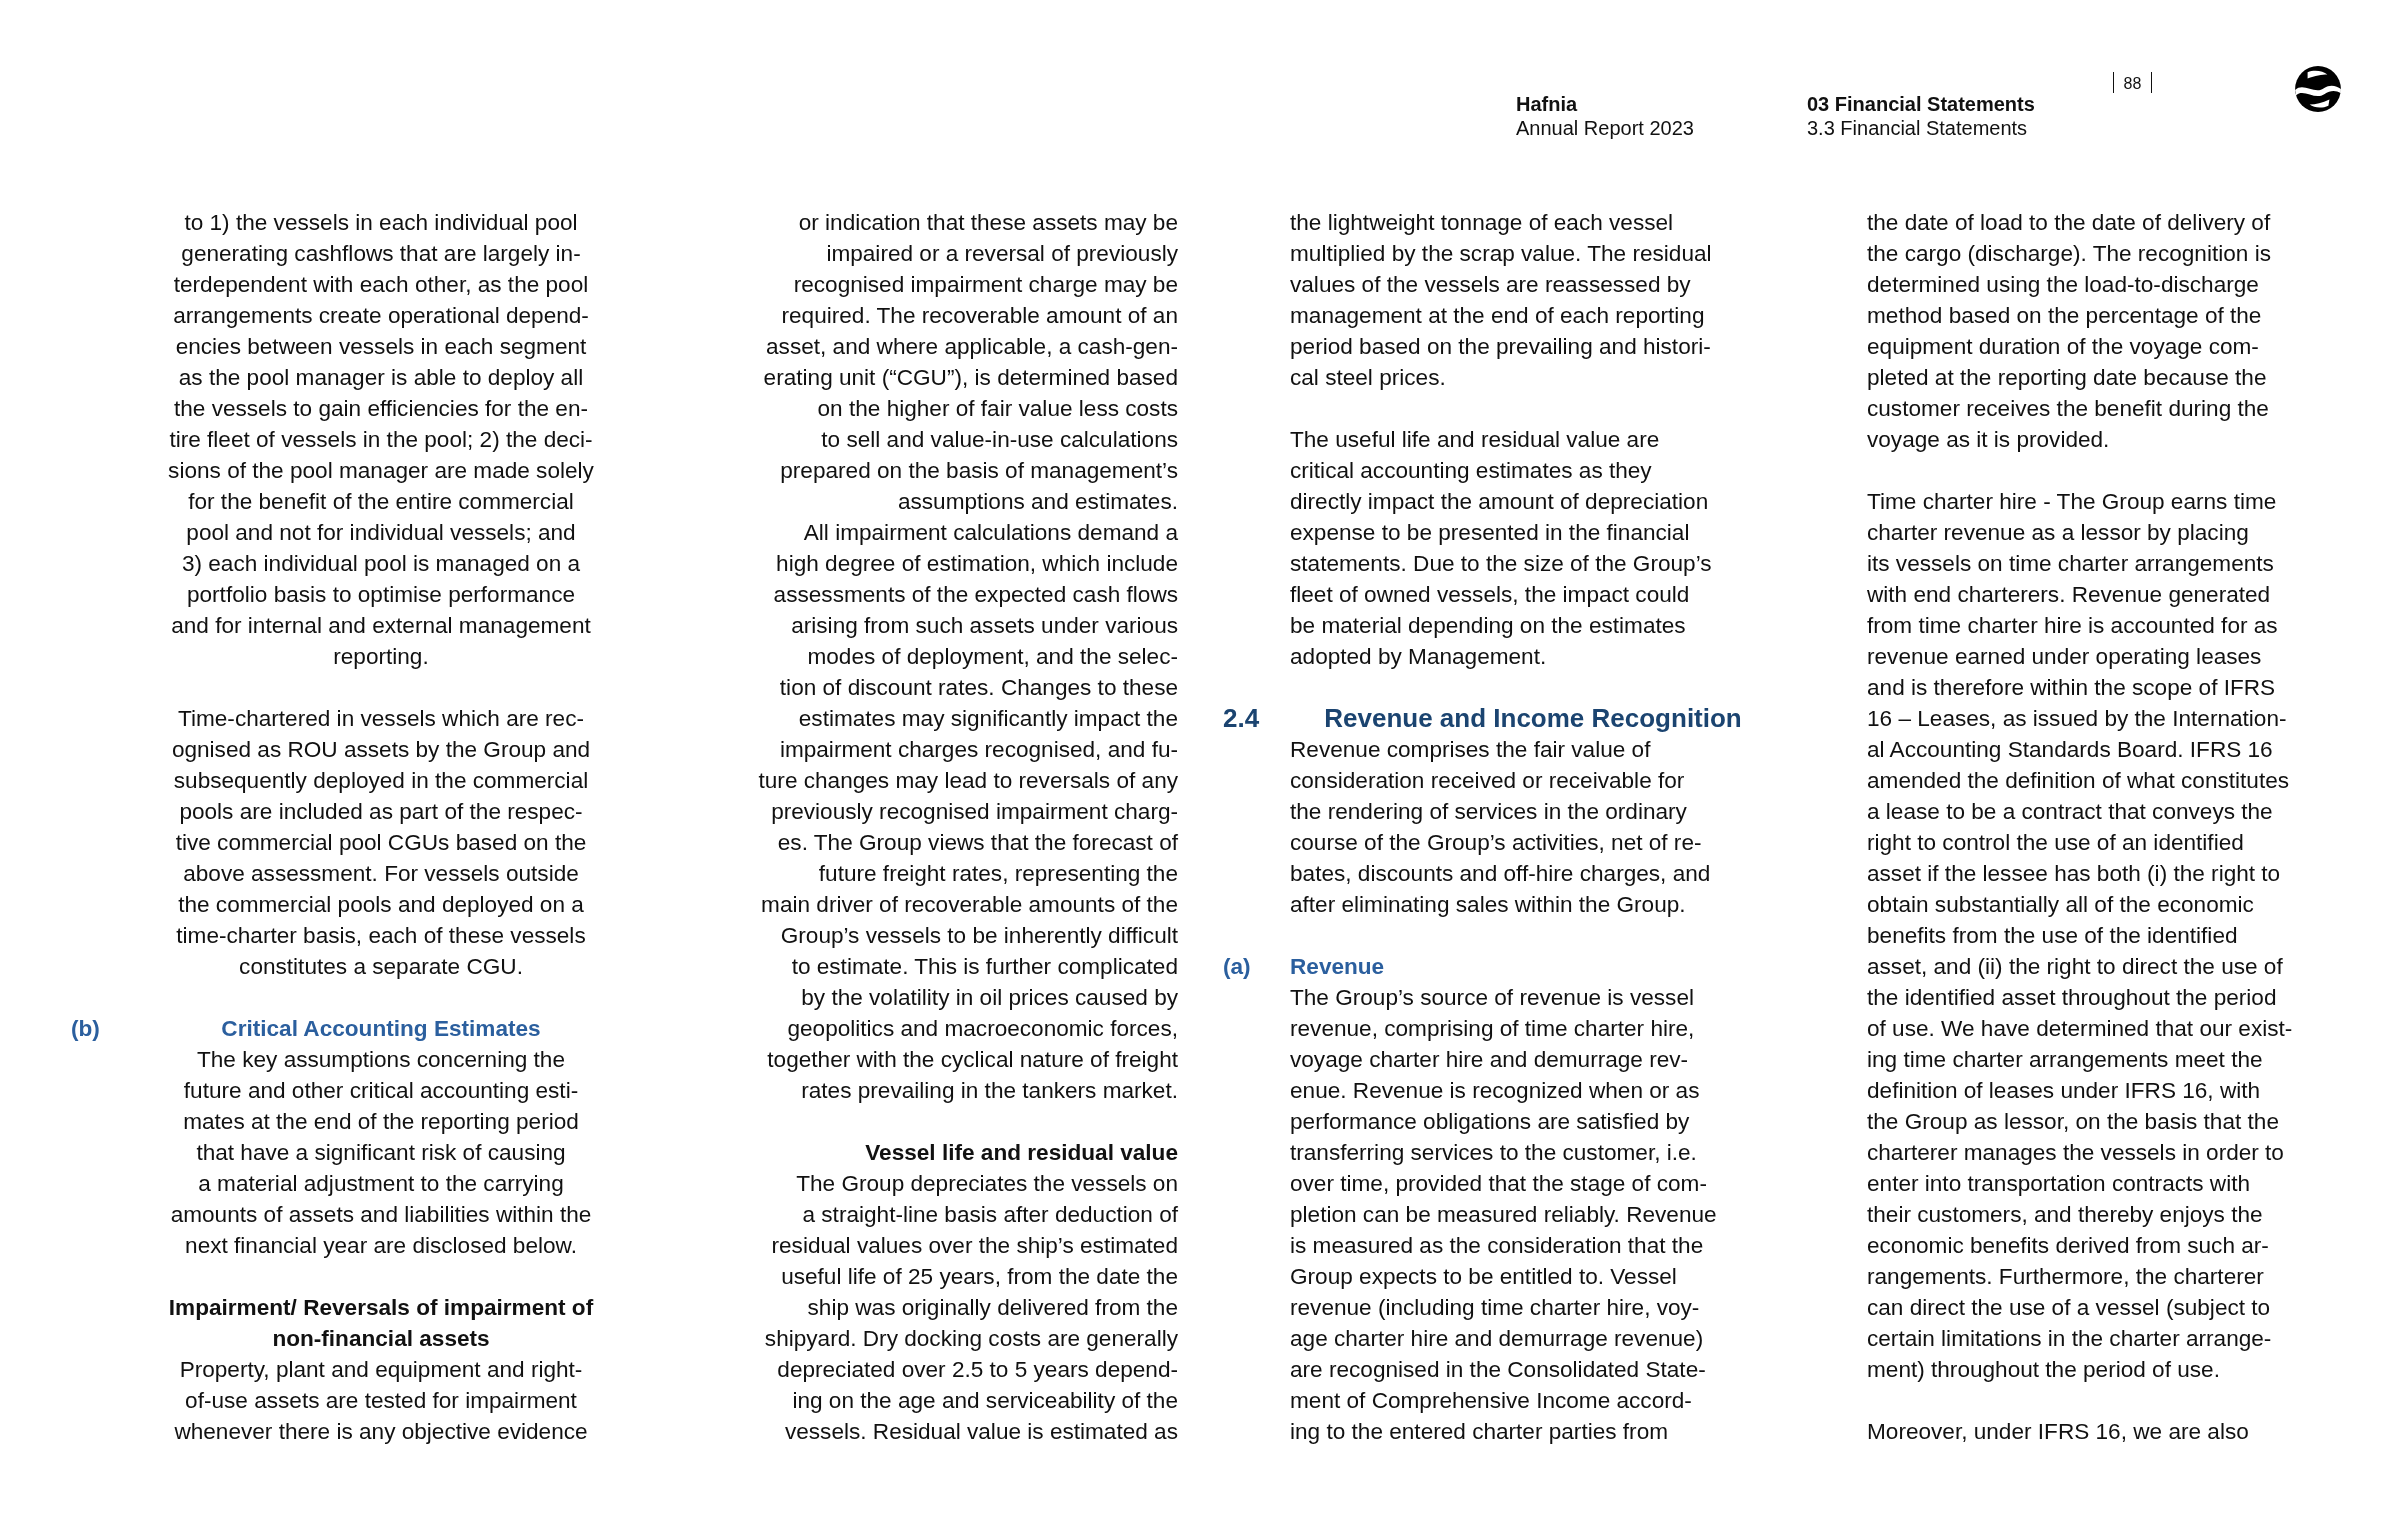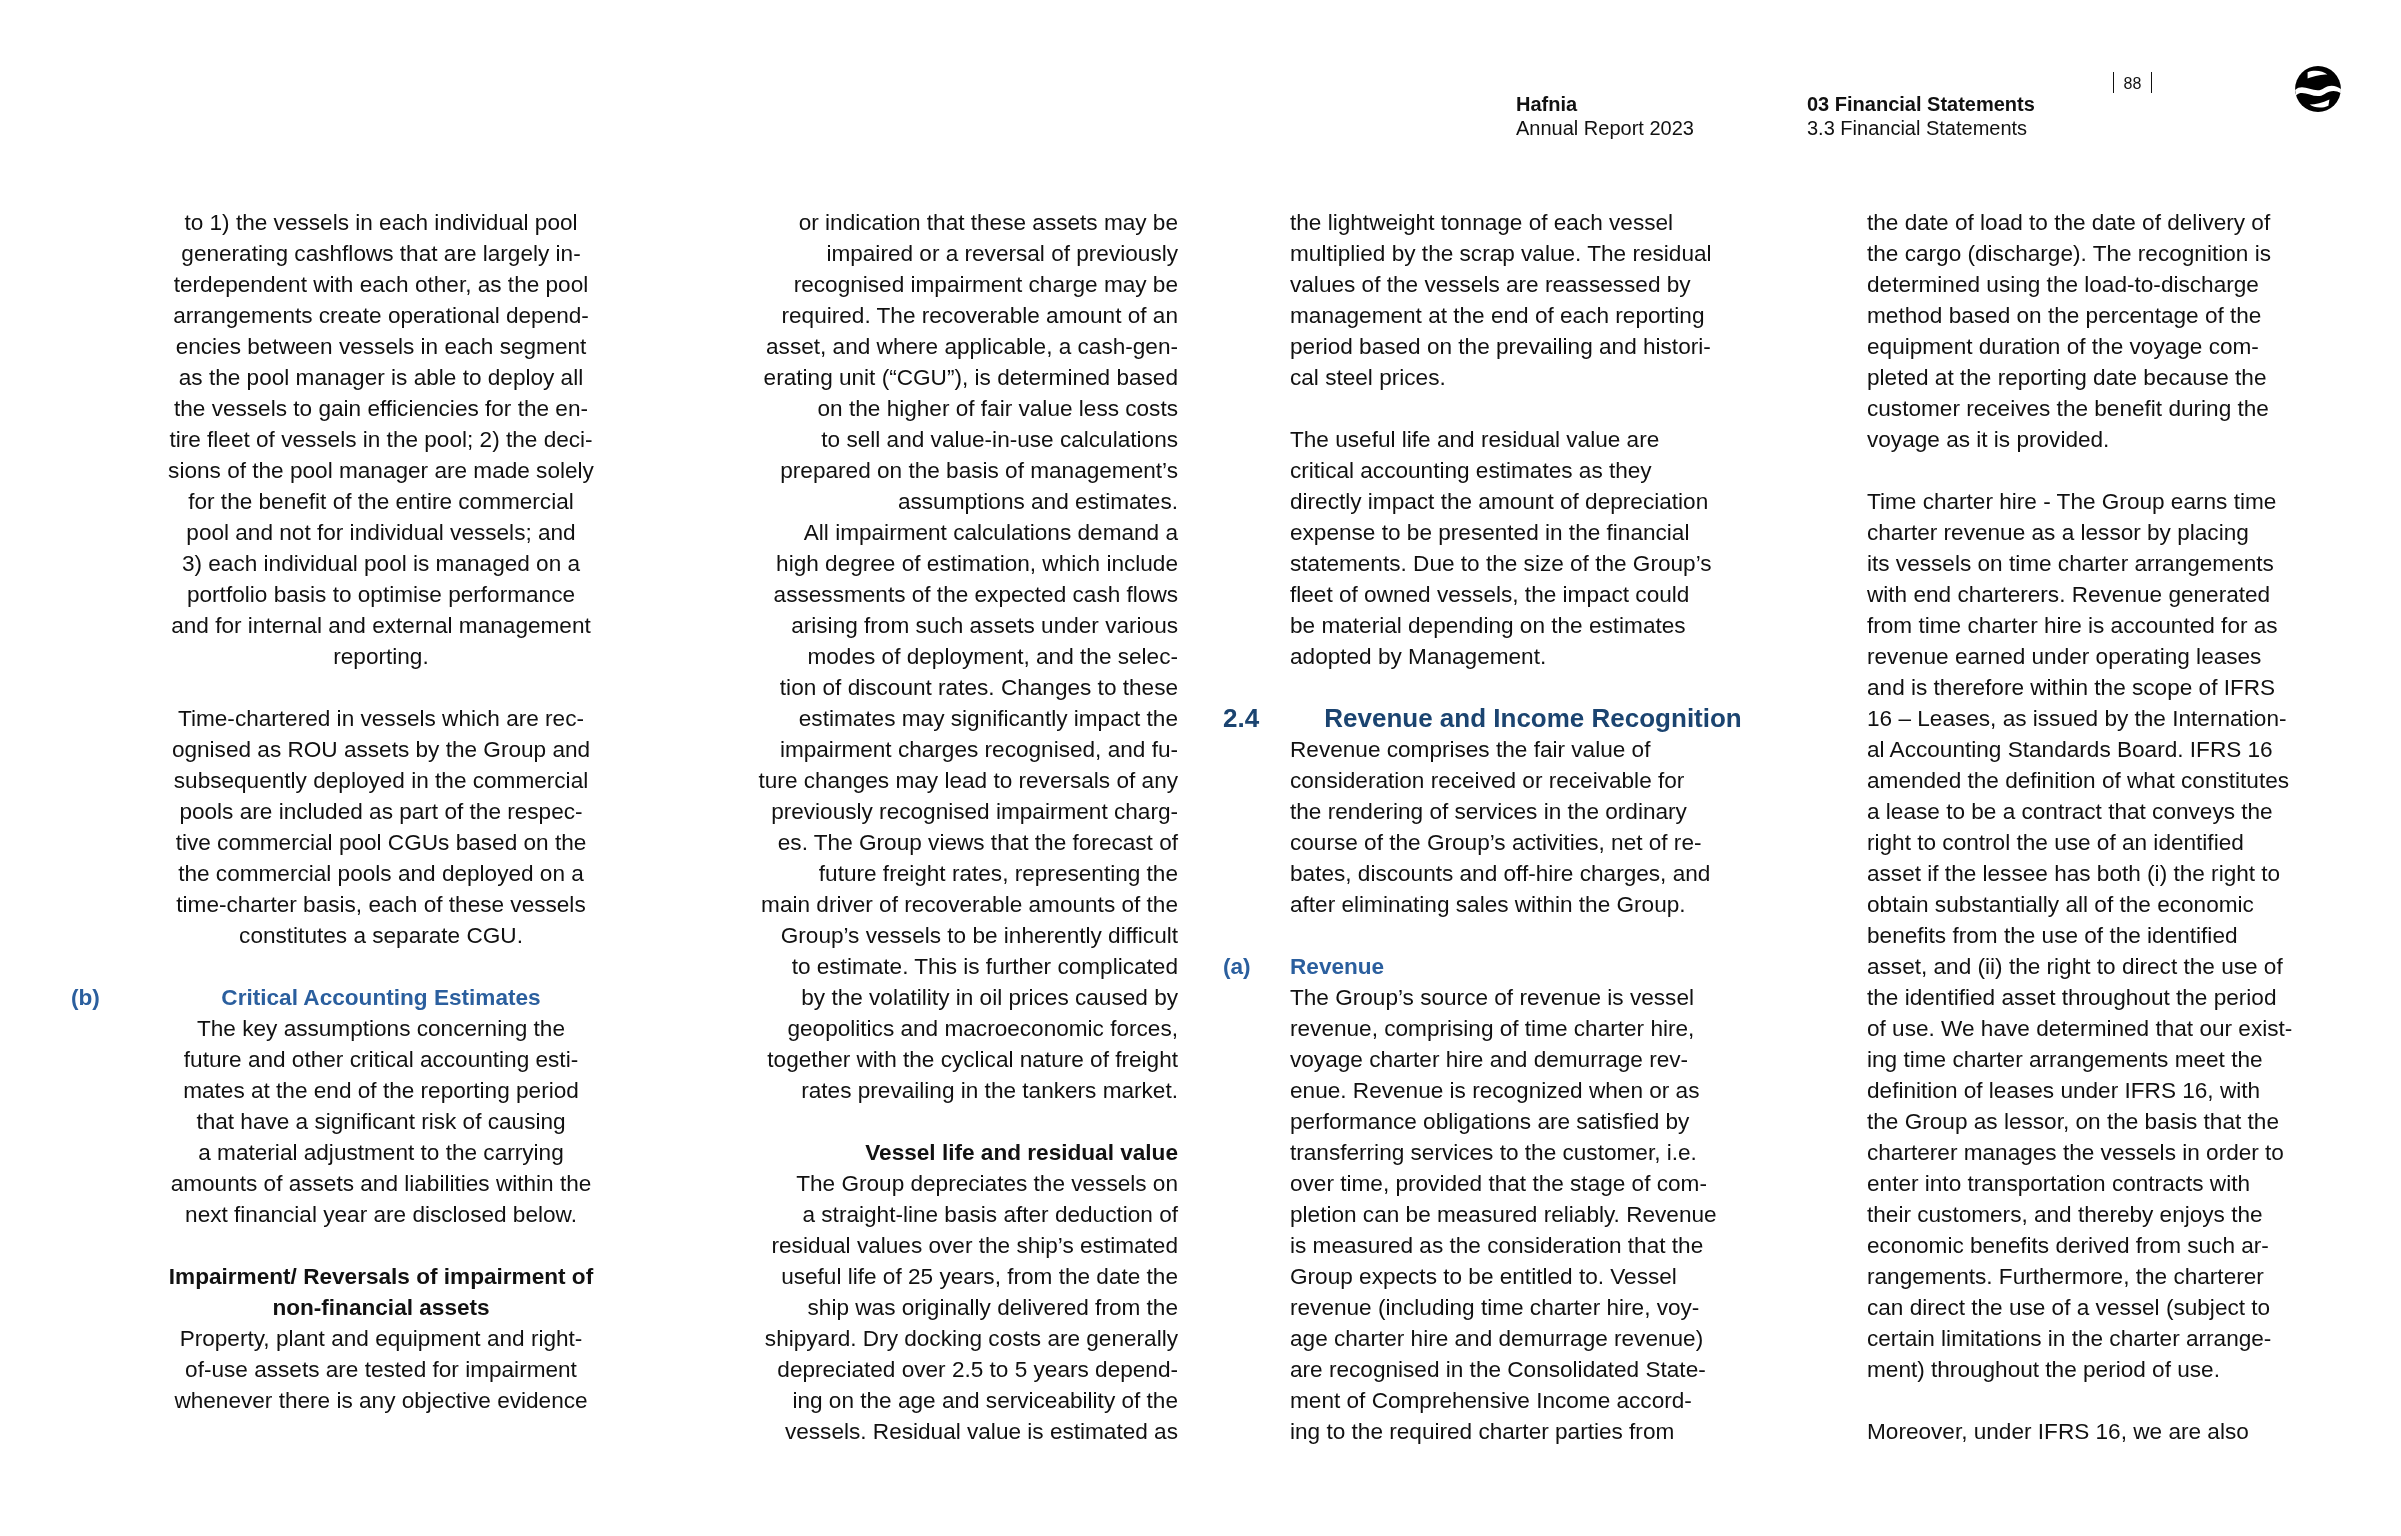--- a/index.html
+++ b/index.html
@@ -69,20 +69,21 @@
     <span class="line">3) each individual pool is managed on a</span>
     <span class="line">portfolio basis to optimise performance</span>
     <span class="line">and for internal and external management</span>
     <span class="line">reporting.</span>
     <span class="gap"></span>
     <span class="line">Time-chartered in vessels which are rec-</span>
     <span class="line">ognised as ROU assets by the Group and</span>
     <span class="line">subsequently deployed in the commercial</span>
     <span class="line">pools are included as part of the respec-</span>
     <span class="line">tive commercial pool CGUs based on the</span>
+    <span class="line">above assessment. For vessels outside</span>
     <span class="line">the commercial pools and deployed on a</span>
     <span class="line">time-charter basis, each of these vessels</span>
     <span class="line">constitutes a separate CGU.</span>
     <span class="gap"></span>
     <span class="sub-head"><span class="num">(b)</span><span>Critical Accounting Estimates</span></span>
     <span class="line">The key assumptions concerning the</span>
     <span class="line">future and other critical accounting esti-</span>
     <span class="line">mates at the end of the reporting period</span>
     <span class="line">that have a significant risk of causing</span>
     <span class="line">a material adjustment to the carrying</span>
@@ -172,21 +173,21 @@
     <span class="line">performance obligations are satisfied by</span>
     <span class="line">transferring services to the customer, i.e.</span>
     <span class="line">over time, provided that the stage of com-</span>
     <span class="line">pletion can be measured reliably. Revenue</span>
     <span class="line">is measured as the consideration that the</span>
     <span class="line">Group expects to be entitled to. Vessel</span>
     <span class="line">revenue (including time charter hire, voy-</span>
     <span class="line">age charter hire and demurrage revenue)</span>
     <span class="line">are recognised in the Consolidated State-</span>
     <span class="line">ment of Comprehensive Income accord-</span>
-    <span class="line">ing to the required charter parties from</span>
+    <span class="line">ing to the entered charter parties from</span>
   </div>
 
 <div class="col col4" id="col4">
     <span class="line">the date of load to the date of delivery of</span>
     <span class="line">the cargo (discharge). The recognition is</span>
     <span class="line">determined using the load-to-discharge</span>
     <span class="line">method based on the percentage of the</span>
     <span class="line">equipment duration of the voyage com-</span>
     <span class="line">pleted at the reporting date because the</span>
     <span class="line">customer receives the benefit during the</span>

